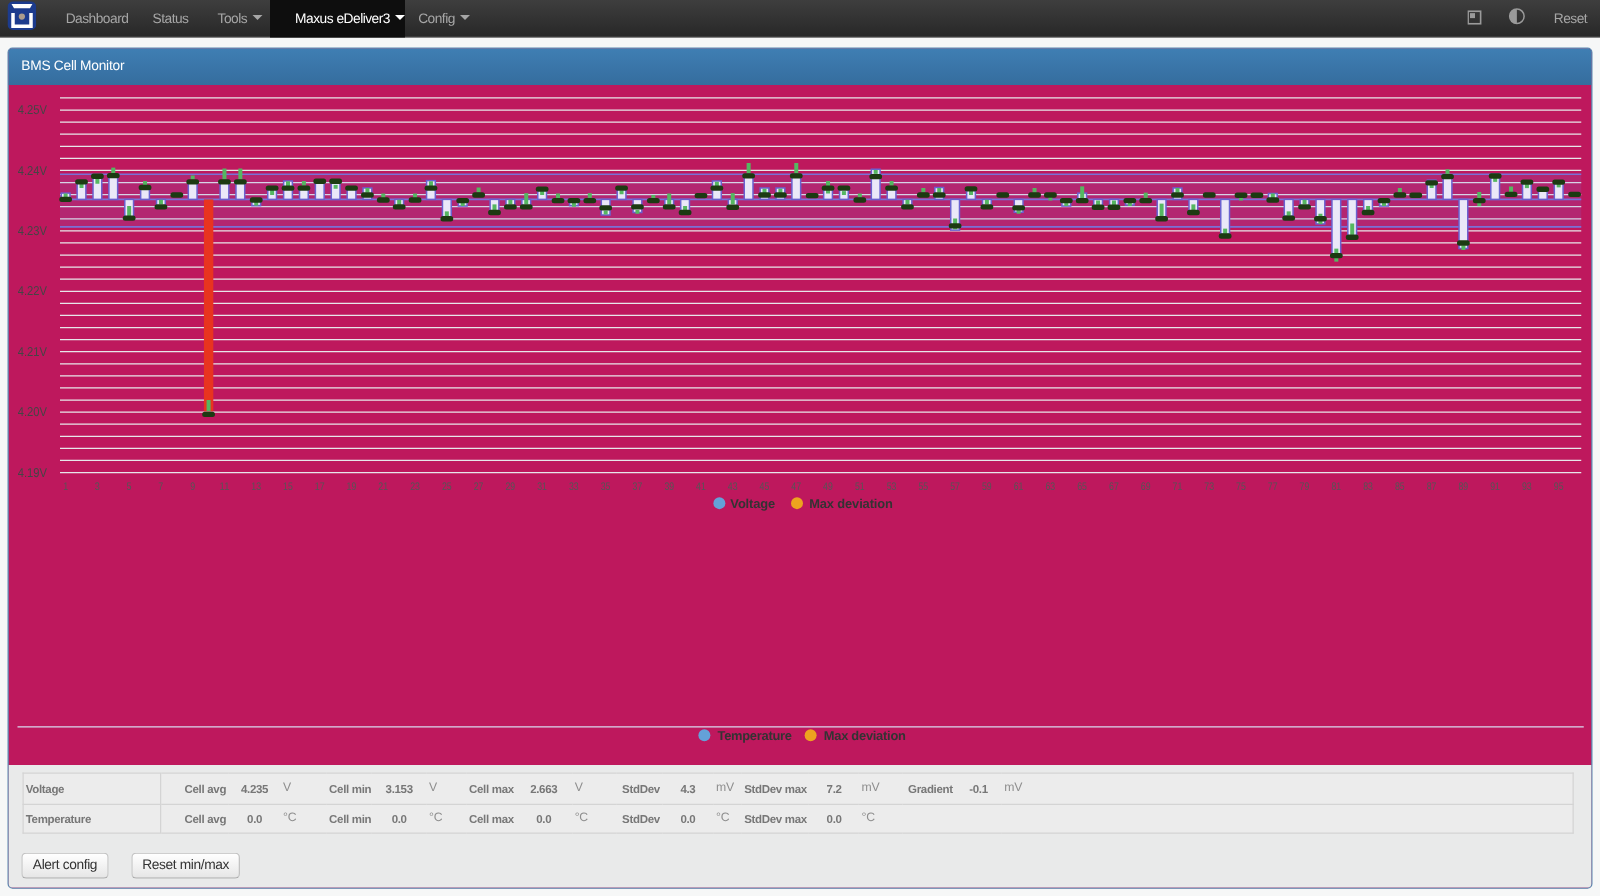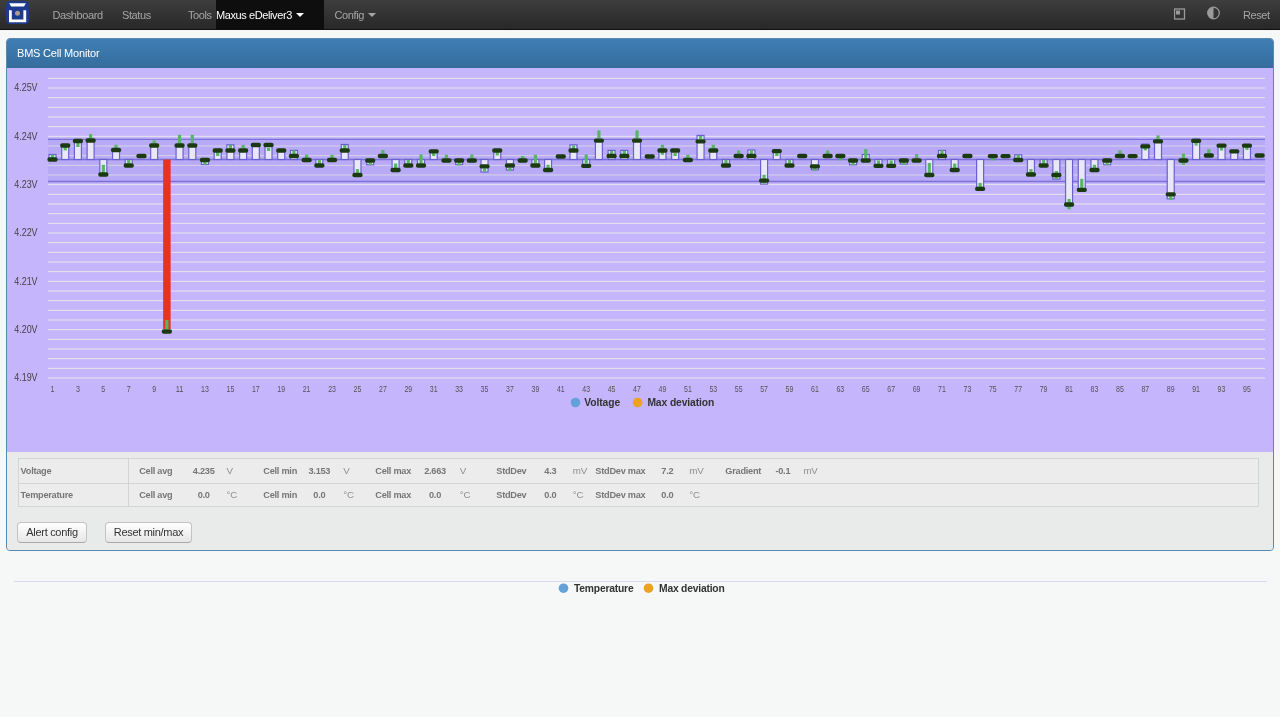--- a/index.html
+++ b/index.html
@@ -2,59 +2,59 @@
 <html><head><meta charset="utf-8">
 <style>
 *{margin:0;padding:0;box-sizing:border-box}
 html,body{width:1280px;height:717px;overflow:hidden;background:#f6f7f7;
   font-family:"Liberation Sans",sans-serif;}
 .navbar{position:absolute;left:0;top:0;width:1280px;height:30px;
   background:linear-gradient(180deg,#3e3e3e,#282828);border-bottom:1px solid #101010;}
 .logo{position:absolute;left:6px;top:0.5px;width:23px;height:23px;}
 .nav a{position:absolute;top:0;height:30px;line-height:30px;font-size:11px;
   letter-spacing:-0.4px;color:#a6a6a6;text-decoration:none;white-space:nowrap}
-.nav .active{color:#fff;background:#0e0e0e;text-align:left}
+.nav .active{color:#fff;background:#0e0e0e;text-align:right}
 .caret{display:inline-block;width:0;height:0;border-left:4px solid transparent;
   border-right:4px solid transparent;border-top:4px solid #a6a6a6;margin-left:4px;vertical-align:2px}
 .caret.w{border-top-color:#fff}
-.panel{position:absolute;left:6px;top:38px;width:1268px;height:513px;
-  background:#c4b5fd;border:1px solid #5889b1;border-radius:4px;}
+.panel{position:absolute;left:6px;top:38px;width:1268px;height:673px;
+  background:#be185d;border:1px solid #5889b1;border-radius:4px;}
 .phead{position:absolute;left:0;top:0;width:100%;height:29px;
   background:linear-gradient(180deg,#3f7eb3,#356d9e);border-radius:3px 3px 0 0;
   color:#fff;font-size:11px;font-weight:normal;letter-spacing:-0.2px;line-height:29px;padding-left:10px}
 .stats{position:absolute;left:0;bottom:0;width:100%;height:98.5px;background:#e9eaea;border-radius:0 0 3px 3px}
 .t2line{position:absolute;left:8px;top:580px;width:1252px;height:1px;background:#d9d8ee}
 .leg2{position:absolute}
 table.st{position:absolute;left:10.6px;top:6.3px;width:1241px;border-collapse:collapse;
   table-layout:fixed;background:#ececec;}
 table.st td{border:0;font-size:9.2px;letter-spacing:-0.25px;color:#777;font-weight:bold;white-space:nowrap;
   padding:0 2px;height:23px;overflow:hidden}
 table.st tr:first-child td{height:25px}
 table.st tr{border:1px solid #d4d4d4}
 td.name{font-size:11.2px;color:#333;letter-spacing:-0.3px;border-right:1px solid #d4d4d4 !important;padding-left:2px !important}
 td.val{font-size:11px;color:#222;text-align:center}
-td.lab{text-align:center}
+td.lab{text-align:right}
 td.unit span{color:#8e8e8e;font-weight:normal;font-size:9.8px}
 .btn{position:absolute;height:21px;background:linear-gradient(180deg,#ffffff,#e6e6e6);
   border:1px solid #c3c3c3;border-bottom-color:#aaa;border-radius:4px;font-size:11px;
   color:#333;text-align:center;line-height:19px;font-family:"Liberation Sans",sans-serif}
 .navicon{position:absolute;top:0;height:30px}
 </style></head>
 <body>
 <div class="navbar">
  <svg class="logo" viewBox="0 0 23 23">
   <rect x="0" y="0" width="23" height="23" rx="4.5" fill="#1c3b8d"></rect>
   <polygon points="3.2,2.2 19.9,2.2 18.0,5.5 5.2,5.5" fill="#fff"></polygon>
   <path d="M4.4 9.3 L4.4 19.9 L18.8 19.9 L18.8 9.3" fill="none" stroke="#fff" stroke-width="2.8"></path>
   <circle cx="11.5" cy="12.2" r="2.5" fill="#ab9c8d"></circle>
  </svg>
  <div class="nav">
   <a style="left:52.5px">Dashboard</a>
   <a style="left:122px">Status</a>
-  <a style="left:188px">Tools<span class="caret"></span></a>
+  <a style="left:174px">Tools<span class="caret"></span></a>
   <a class="active" style="left:216px;width:108px">Maxus eDeliver3<span class="caret w"></span></a>
   <a style="left:334.5px">Config<span class="caret"></span></a>
   <a style="left:1243px">Reset</a>
  </div>
  <svg class="navicon" style="left:1174px" width="12" height="30" viewBox="0 0 12 30">
    <rect x="0.5" y="9" width="10" height="10" fill="none" stroke="#9a9a9a" stroke-width="1.3"></rect>
    <rect x="2" y="10.5" width="4" height="4" fill="#9a9a9a"></rect>
  </svg>
  <svg class="navicon" style="left:1207px" width="13" height="30" viewBox="0 0 13 30">
    <circle cx="6.5" cy="13" r="5.8" fill="none" stroke="#9a9a9a" stroke-width="1.2"></circle>

